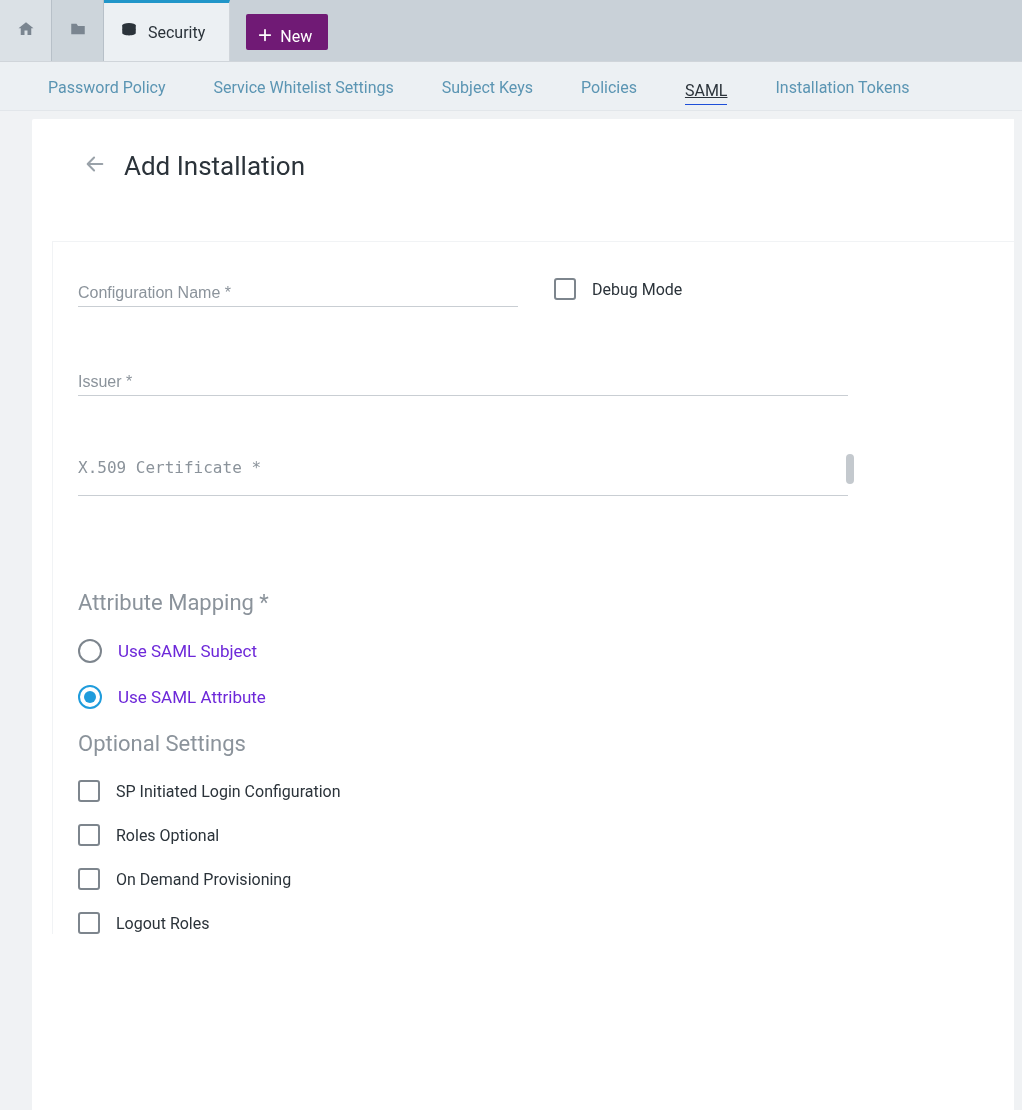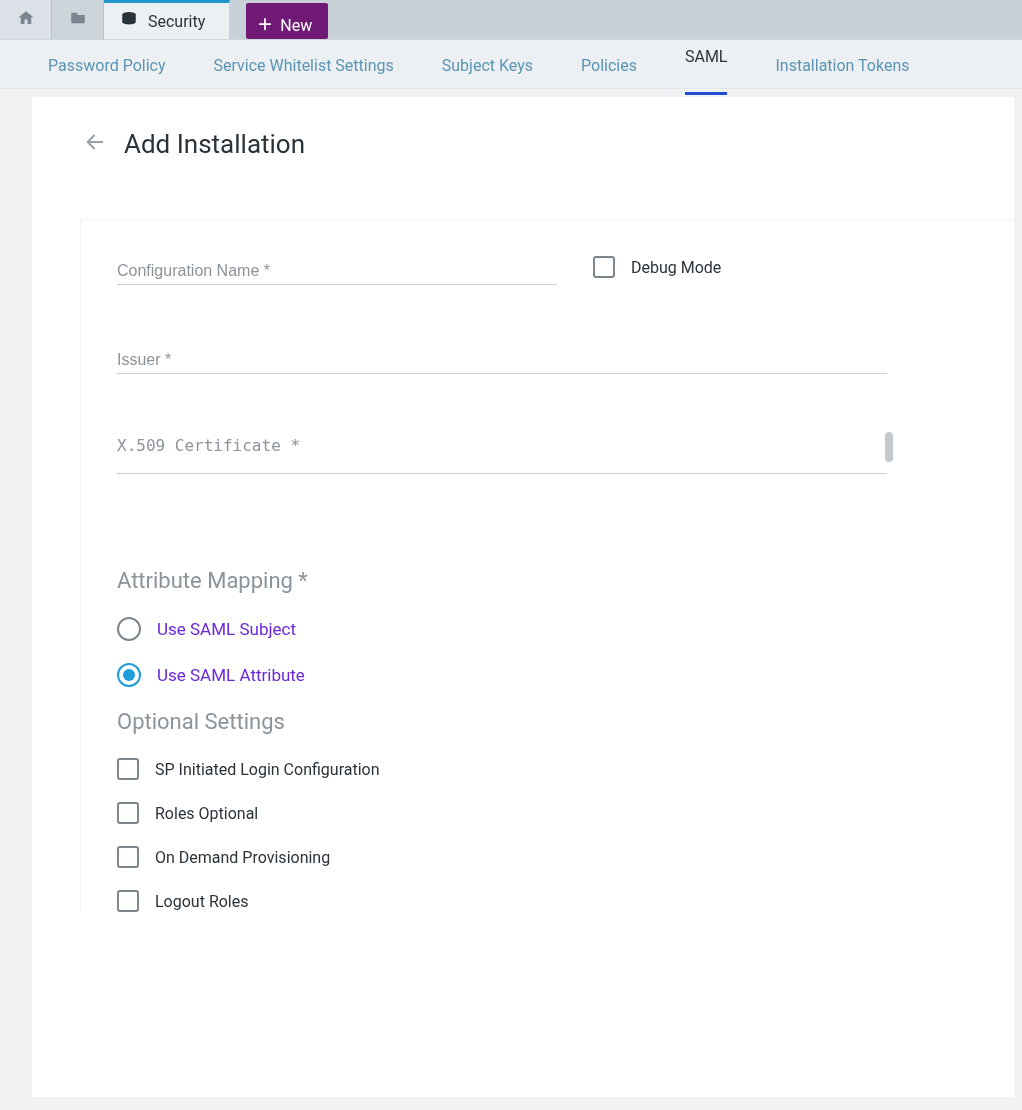--- a/index.html
+++ b/index.html
@@ -9,21 +9,21 @@
     font-family: -apple-system, BlinkMacSystemFont, "Segoe UI", Roboto, Helvetica, Arial, sans-serif;
     background: #f0f2f4;
     color: #333;
     overflow: hidden;
   }
 
   
   .top-strip {
     display: flex;
     align-items: stretch;
-    height: 40px;
+    height: 62px;
     background: #c9d1d8;
     border-bottom: 1px solid #d0d5da;
   }
   .top-icon-btn {
     width: 52px;
     display: flex;
     align-items: center;
     justify-content: center;
     border-right: 1px solid #b7c0c8;
     cursor: pointer;
@@ -74,44 +74,45 @@
     border-bottom: 1px solid #e2e6ea;
   }
   .sub-nav-item {
     font-size: 16px;
     color: #5b95b3;
     padding: 14px 0 12px;
     cursor: pointer;
   }
   .sub-nav-item.active {
     color: #2b333a;
-    border-bottom: 3px solid #1d4ed8;
-    padding-bottom: 26px;
+    border-bottom: 1px solid #1d4ed8;
+    padding-bottom: 4px;
+    text-decoration: underline;
   }
 
   
   .card {
     margin: 8px 8px 0 32px;
     background: #fff;
     min-height: 1000px;
     padding: 32px 0 40px 0;
     border-top-left-radius: 2px;
   }
   .card-header {
     display: flex;
     align-items: center;
     gap: 18px;
     padding: 0 0 0 52px;
   }
   .back-icon { width: 22px; height: 22px; fill: #9aa2a9; stroke:#9aa2a9; cursor:pointer;}
   .card-title { font-size: 26px; font-weight: 400; color: #2b333a; }
 
   .form-area {
-    margin: 60px 0 0 48px;
-    padding: 36px 0 0 36px;
+    margin: 60px 0 0 20px;
+    padding: 36px 0 0 25px;
     border-left: 1px solid #f1f3f5;
     border-top: 1px solid #f1f3f5;
   }
   .row1 {
     display: flex;
     gap: 36px;
     align-items: flex-start;
     margin-bottom: 60px;
   }
   .field { position: relative; }

